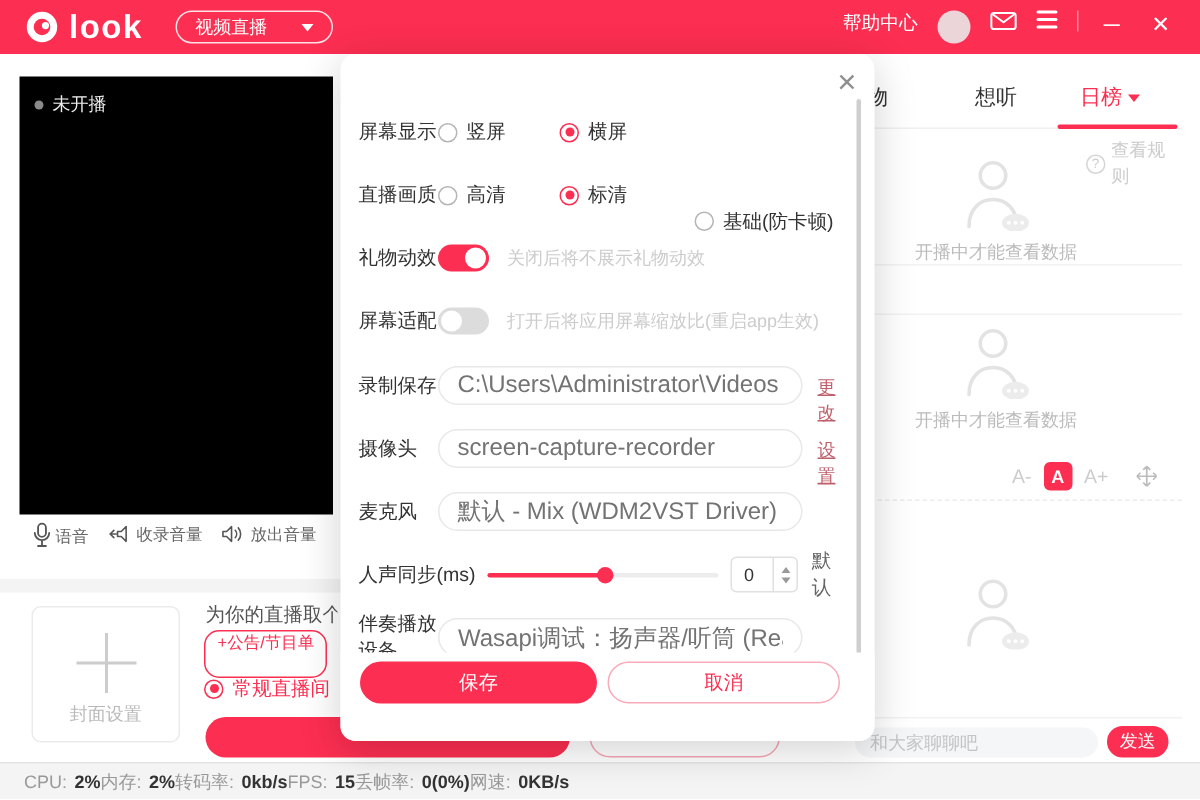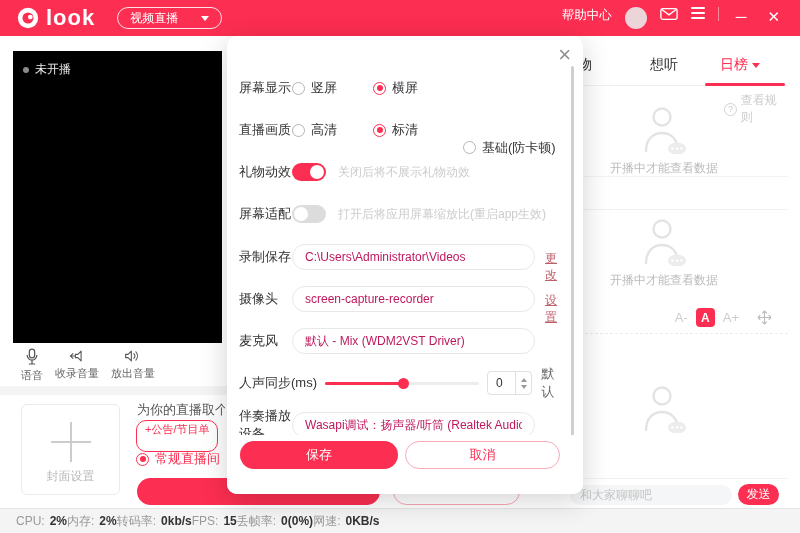--- a/index.html
+++ b/index.html
@@ -24,21 +24,21 @@
   .hamburger i { display:block; width:14px; height:2px; background:#fff; border-radius:1px; }
   .win-divider { width:1px; height:14px; background:rgba(255,255,255,.45); }
   .win-btn { font-size:15px; line-height:1; cursor:pointer; padding:2px 4px; }
   
   .video-box { position:absolute; left:13px; top:51px; width:209px; height:292px; background:#000; }
   .live-status { position:absolute; left:10px; top:10px; display:flex; align-items:center; gap:6px; }
   .live-dot { width:6px; height:6px; border-radius:50%; background:#8a8a8a; }
   .live-status span { color:#eee; font-size:12px; }
   .audio-bar { position:absolute; left:13px; top:345px; width:209px; height:40px; background:#fff;
     display:flex; align-items:flex-start; padding-left:8px; gap:12px; }
-  .audio-item { display:flex; flex-direction:column; align-items:center; gap:2px; padding-top:3px; cursor:pointer;text-align:center; }
+  .audio-item { display:flex; flex-direction:row; align-items:center; gap:2px; padding-top:3px; cursor:pointer;text-align:center; }
   .audio-item span { font-size:11px; color:#666; }
   .gray-band { position:absolute; left:0; top:386px; width:540px; height:9px; background:#f4f4f5; }
   .cover-box { position:absolute; left:21px; top:404px; width:99px; height:91px; background:#fff;
     border:1px solid #ebebeb; border-radius:6px; cursor:pointer; }
   .plus-h { position:absolute; left:29px; top:36px; width:40px; height:2px; background:#ccc; }
   .plus-v { position:absolute; left:48px; top:17px; width:2px; height:40px; background:#ccc; }
   .cover-label { position:absolute; left:0; bottom:9px; width:97px; text-align:center; color:#b9b9b9; font-size:12px; }
   .stream-title { position:absolute; left:137px; top:401px; width:88px; overflow:hidden; white-space:nowrap; font-size:13px; color:#555; }
   .announce-pill { position:absolute; left:136px; top:420px; height:32px; padding:0 8px; border:1px solid #fc2e51;
     border-radius:10px; color:#fc2e51; font-size:11px; line-height:16px; background:#fff; cursor:pointer; }
@@ -96,21 +96,21 @@
   .mlbl-wide { flex-shrink:0; color:#333; width:84px; }
   .opt { position:absolute; display:flex; align-items:center; gap:6px; cursor:pointer; }
   .opt span.otxt { font-size:13px; color:#333; }
   .o1 { left:53px; } .o2 { left:134px; } .o3 { left:224px;margin-top:35px; }
   .switch { width:34px; height:18px; border-radius:9px; position:relative; cursor:pointer; flex-shrink:0; }
   .switch.on { background:#fc2e51; } .switch.off { background:#dcdcdc; }
   .knob { position:absolute; top:2px; width:14px; height:14px; border-radius:50%; background:#fff; }
   .switch.on .knob { right:2px; } .switch.off .knob { left:2px; }
   .mhint { margin-left:12px; font-size:12px; color:#ccc; }
   .minput { position:absolute; left:53px; top:1px; width:243px; height:26px; border:1px solid #e8e8e8; border-radius:13px;
-    padding:5px 12px; font-size:12px; color:#be185d; background:#fff; outline:none; font-family:inherit; }
+    padding:5px 12px; font-size:16px; color:#737373; background:#fff; outline:none; font-family:inherit; }
   .mlink { position:absolute; left:306px; top:7px; font-size:12px; color:#bf5f6b; text-decoration:underline; cursor:pointer; }
   .slider-track { position:relative; width:168px; height:3px; background:#ededed; border-radius:2px; margin-left:2px; cursor:pointer; }
   .slider-fill { position:absolute; left:0; top:0; height:3px; width:78px; background:#fc2e51; border-radius:2px; }
   .slider-thumb { position:absolute; left:73px; top:-4px; width:11px; height:11px; border-radius:50%; background:#fc2e51; cursor:grab; }
   .numbox { margin-left:8px; width:49px; height:24px; border:1px solid #e0e0e0; border-radius:4px; display:flex; align-items:center; }
   .numval { flex:1; padding-left:8px; font-size:12px; color:#333; }
   .spin { width:16px; height:100%; border-left:1px solid #e0e0e0; display:flex; flex-direction:column; align-items:center; justify-content:center; gap:3px; }
   .tri-up { width:0; height:0; border-left:3.5px solid transparent; border-right:3.5px solid transparent; border-bottom:4px solid #999; cursor:pointer; }
   .tri-dn { width:0; height:0; border-left:3.5px solid transparent; border-right:3.5px solid transparent; border-top:4px solid #999; cursor:pointer; }
   .default-lbl { margin-left:9px; font-size:13px; color:#666; }

